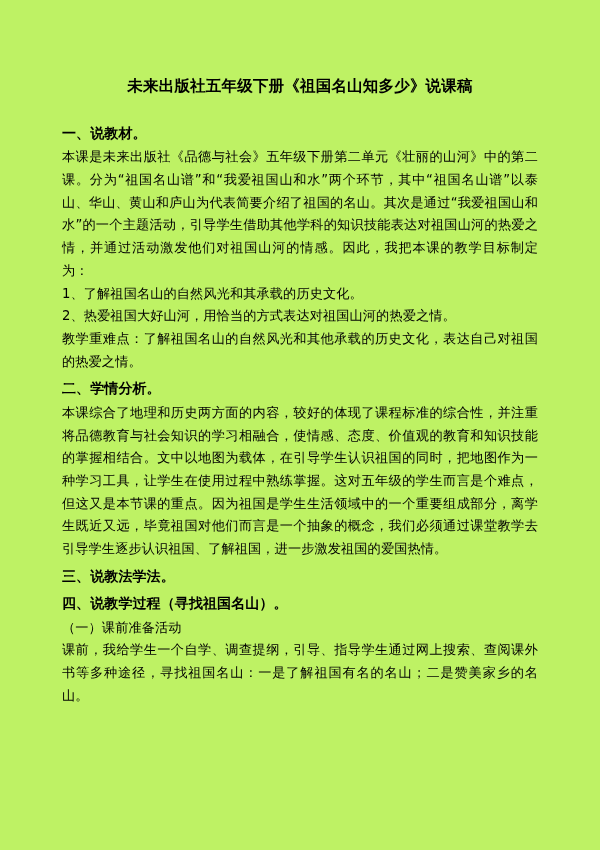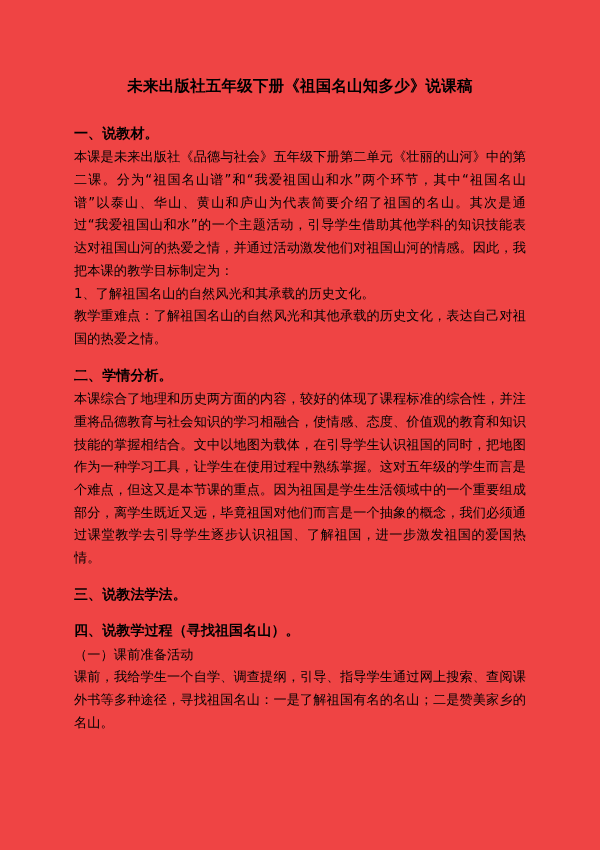--- a/index.html
+++ b/index.html
@@ -11,21 +11,21 @@
     width: 600px;
     height: 850px;
     font-family: "DejaVu Sans", "Liberation Sans", sans-serif;
     color: #000000;
     overflow: hidden;
   }
   .page {
     position: relative;
     width: 600px;
     height: 850px;
-    background: #ef4444;
+    background: #bef264;
     box-sizing: border-box;
     padding: 74px 62px 0 62px;
   }
   .doc-title {
     text-align: center;
     font-size: 15.5px;
     font-weight: bold;
     line-height: 1.6;
     margin: 0 0 22px 0;
     letter-spacing: 0.2px;
@@ -39,34 +39,35 @@
   }
   p.body-text {
     font-size: 13.2px;
     line-height: 1.72;
     margin: 0;
     text-align: justify;
     text-justify: inter-ideograph;
     letter-spacing: 0.1px;
   }
   .block {
-    margin: 12px;
+    margin: 0;
   }
 </style>
 </head>
 <body>
 
 <div class="page">
 
   <div class="doc-title">未来出版社五年级下册《祖国名山知多少》说课稿</div>
 
   <div class="block">
     <div class="section-heading">一、说教材。</div>
     <p class="body-text">本课是未来出版社《品德与社会》五年级下册第二单元《壮丽的山河》中的第二课。分为“祖国名山谱”和“我爱祖国山和水”两个环节，其中“祖国名山谱”以泰山、华山、黄山和庐山为代表简要介绍了祖国的名山。其次是通过“我爱祖国山和水”的一个主题活动，引导学生借助其他学科的知识技能表达对祖国山河的热爱之情，并通过活动激发他们对祖国山河的情感。因此，我把本课的教学目标制定为：</p>
     <p class="body-text">1、了解祖国名山的自然风光和其承载的历史文化。</p>
+    <p class="body-text">2、热爱祖国大好山河，用恰当的方式表达对祖国山河的热爱之情。</p>
     <p class="body-text">教学重难点：了解祖国名山的自然风光和其他承载的历史文化，表达自己对祖国的热爱之情。</p>
   </div>
 
   <div class="block">
     <div class="section-heading">二、学情分析。</div>
     <p class="body-text">本课综合了地理和历史两方面的内容，较好的体现了课程标准的综合性，并注重将品德教育与社会知识的学习相融合，使情感、态度、价值观的教育和知识技能的掌握相结合。文中以地图为载体，在引导学生认识祖国的同时，把地图作为一种学习工具，让学生在使用过程中熟练掌握。这对五年级的学生而言是个难点，但这又是本节课的重点。因为祖国是学生生活领域中的一个重要组成部分，离学生既近又远，毕竟祖国对他们而言是一个抽象的概念，我们必须通过课堂教学去引导学生逐步认识祖国、了解祖国，进一步激发祖国的爱国热情。</p>
   </div>
 
   <div class="block">
     <div class="section-heading">三、说教法学法。</div>

